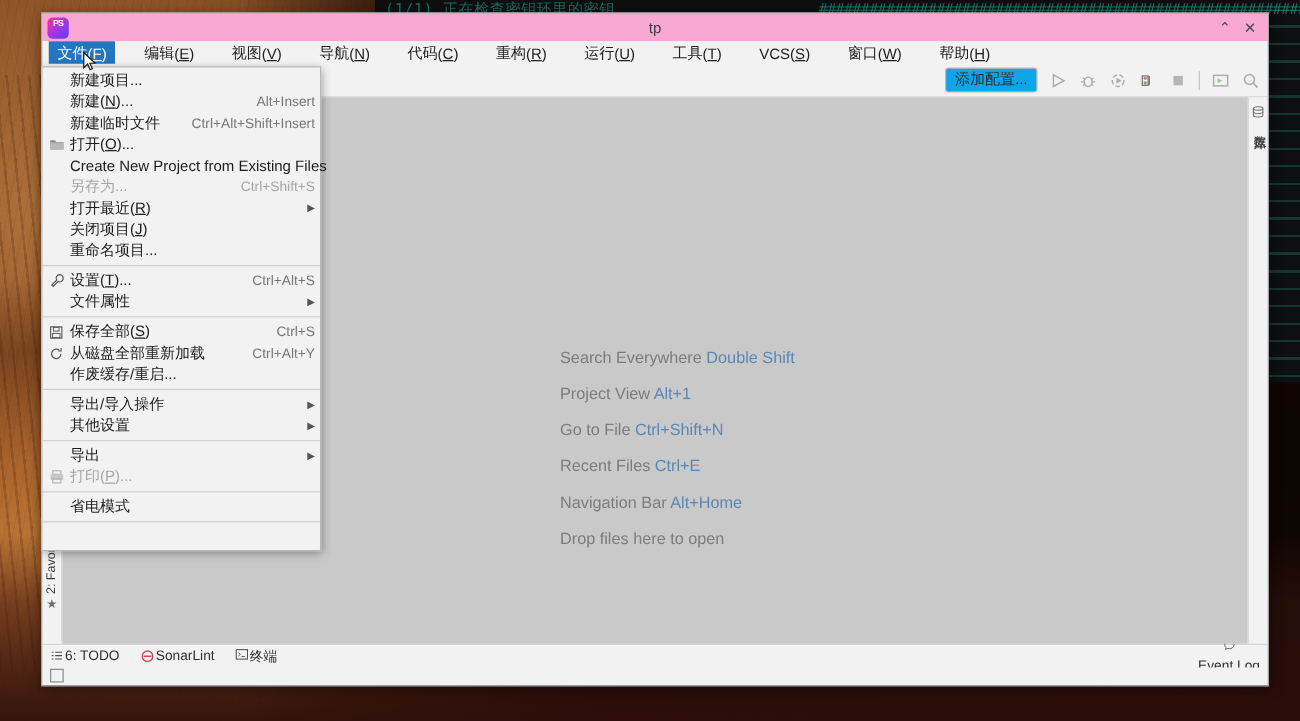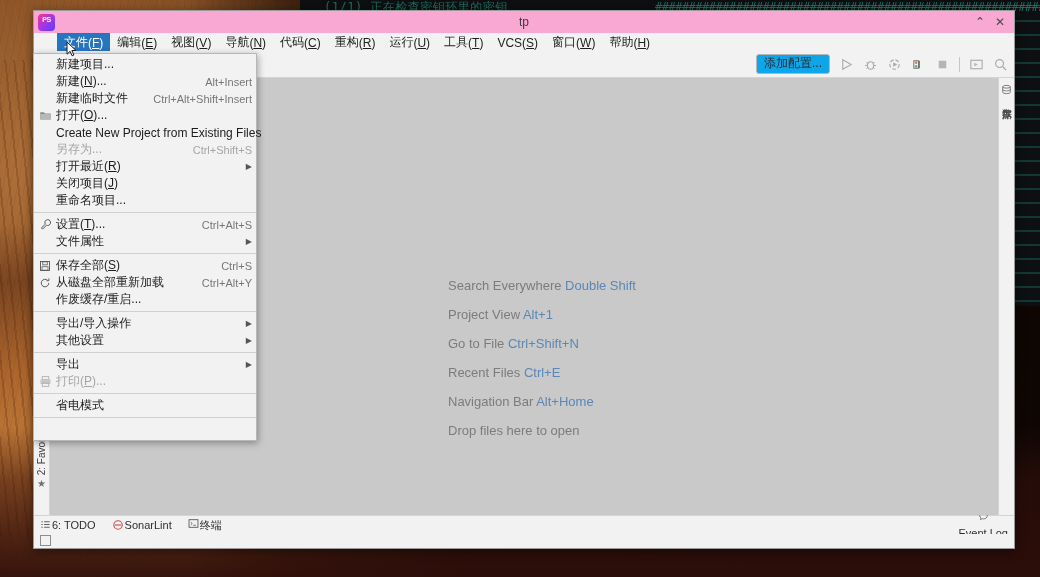--- a/index.html
+++ b/index.html
@@ -25,21 +25,21 @@
   .wall-texture{position:absolute;inset:0;opacity:.28;
     background-image:
       repeating-linear-gradient(100deg, rgba(0,0,0,.18) 0px, rgba(0,0,0,.18) 1px, transparent 1px, transparent 7px),
       repeating-linear-gradient(78deg, rgba(255,235,200,.10) 0px, rgba(255,235,200,.10) 1px, transparent 1px, transparent 11px);}
   .wall-rock{position:absolute;left:0;top:60px;width:200px;bottom:40px;opacity:.5;
     background-image:repeating-linear-gradient(84deg, rgba(70,30,10,.45) 0 2px, transparent 2px 9px);}
 
   
   #bg-terminal{position:absolute;left:300px;top:0;right:0;height:306px;
     background:#0d0f10;overflow:hidden;font-family:"DejaVu Sans Mono","Liberation Mono",monospace;}
-  #bg-terminal .tline{color:#1f6b60;font-size:12px;line-height:14px;white-space:nowrap;padding-left:24px;letter-spacing:.5px;}
+  #bg-terminal .tline{color:#1f6b60;font-size:12px;line-height:14px;white-space:nowrap;padding-left:8px;letter-spacing:.5px;}
   #bg-term-hash{position:absolute;left:355px;top:0px;color:#1d6e63;font-size:12px;line-height:14px;
     white-space:nowrap;letter-spacing:-.5px;}
   #bg-term-right{position:absolute;right:0;top:14px;width:42px;bottom:0;
     background:repeating-linear-gradient(0deg,#0d0f10 0 4px,#143c36 4px 6px, #0d0f10 6px 14px);opacity:.9;}
 
   
   #ide-window{position:absolute;left:33px;top:10px;width:980px;height:537px;
     background:#f2f2f2;border:1px solid #9a9a9a;box-shadow:0 2px 10px rgba(0,0,0,.45);
     display:flex;flex-direction:column;}
 
@@ -48,22 +48,22 @@
   #app-logo{width:17px;height:17px;margin-left:4px;border-radius:4px;
     background:linear-gradient(135deg,#ff318c 0%,#a736e0 48%,#5b3cff 100%);
     position:relative;flex:0 0 auto;}
   #app-logo span{position:absolute;left:0;right:0;top:2px;text-align:center;font-size:7px;
     font-weight:bold;color:#fff;letter-spacing:-.5px;font-family:"Liberation Sans",sans-serif;}
   #window-title{position:absolute;left:0;right:0;text-align:center;font-size:12px;color:#3c3c3c;pointer-events:none;}
   #win-controls{margin-left:auto;display:flex;align-items:center;gap:10px;padding-right:9px;}
   .win-btn{font-size:12px;color:#4a4a4a;cursor:default;line-height:1;}
 
   
-  #menu-bar{height:18px;background:#f2f2f2;display:flex;align-items:stretch;padding-left:23px;
-    font-size:12px;flex:0 0 auto;position:relative;z-index:40;}
+  #menu-bar{height:18px;background:#f2f2f2;display:flex;align-items:stretch;padding-left:5px;
+    font-size:12px;flex:0 0 auto;position:relative;z-index:40;gap:16px;}
   .menu-top{padding:1px 7px 0 7px;display:flex;align-items:center;color:#1e1e1e;white-space:nowrap;}
   .menu-top.active{background:#2675bf;color:#fff;}
   .mn-u{text-decoration:underline;}
 
   
   #toolbar{height:26px;background:#f2f2f2;display:flex;align-items:center;justify-content:flex-end;
     padding-right:6px;gap:9px;flex:0 0 auto;border-bottom:1px solid #d4d4d4;}
   #add-config-btn{font-size:12px;color:#2b2b2b;border:1px solid #b5b5b5;background:#0ea5e9;
     border-radius:3px;padding:1px 7px 2px 7px;line-height:15px;}
   .tb-icon{width:15px;height:15px;position:relative;opacity:.45;}

